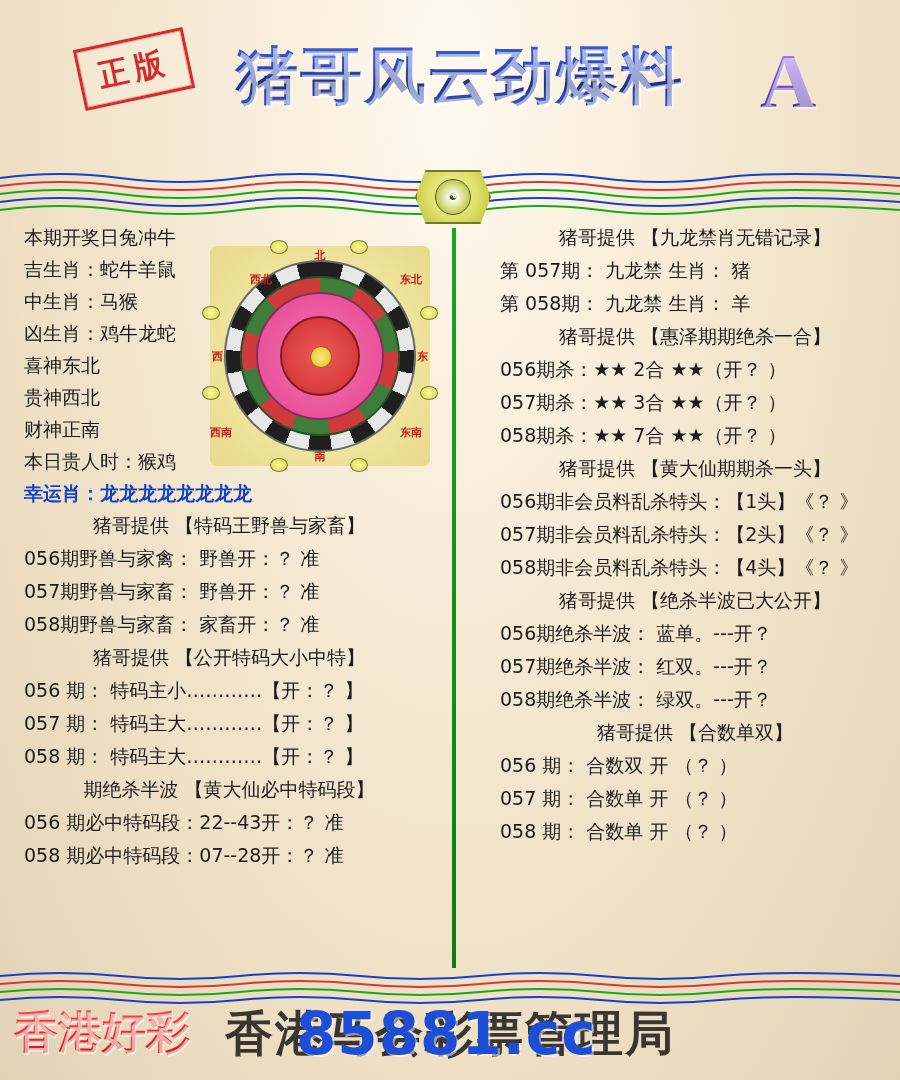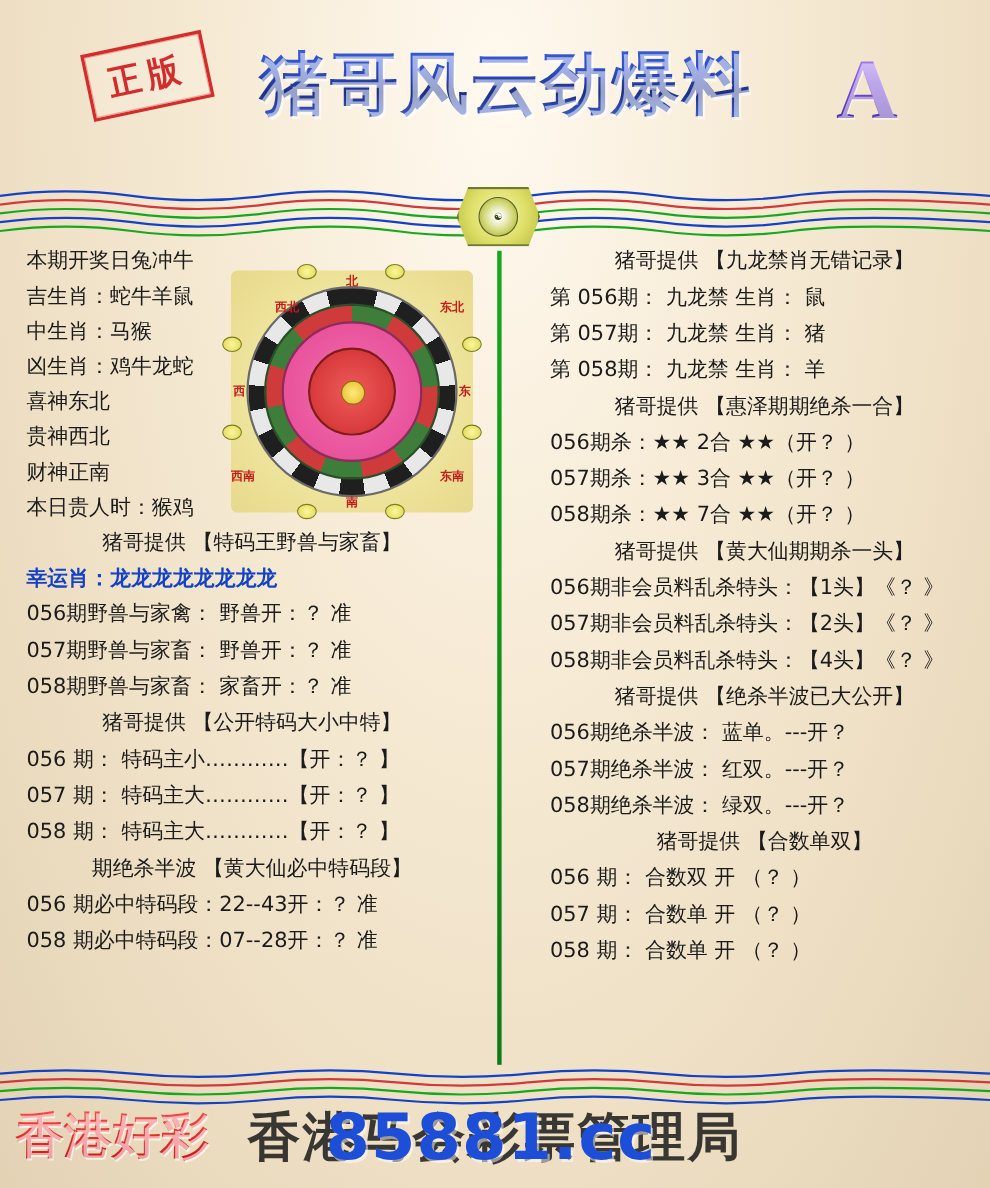--- a/index.html
+++ b/index.html
@@ -162,25 +162,25 @@
 
     <div class="col left">
       <div class="row tight">本期开奖日兔冲牛</div>
       <div class="row tight">吉生肖：蛇牛羊鼠</div>
       <div class="row tight">中生肖：马猴</div>
       <div class="row tight">凶生肖：鸡牛龙蛇</div>
       <div class="row tight">喜神东北</div>
       <div class="row tight">贵神西北</div>
       <div class="row tight">财神正南</div>
       <div class="row tight">本日贵人时：猴鸡</div>
-      <div class="row hdr">猪哥提供 【特码王野兽与家畜】</div>
-
       <div class="row tight">
         <span class="lucky">幸运肖：</span><span class="lucky">龙龙龙龙龙龙龙龙</span>
       </div>
+
+      <div class="row hdr">猪哥提供 【特码王野兽与家畜】</div>
       <div class="row">056期野兽与家禽：  野兽开：？ 准</div>
       <div class="row">057期野兽与家畜：  野兽开：？ 准</div>
       <div class="row">058期野兽与家畜：  家畜开：？ 准</div>
 
       <div class="row hdr">猪哥提供 【公开特码大小中特】</div>
       <div class="row">056 期：  特码主小…………【开：？ 】</div>
       <div class="row">057 期：  特码主大…………【开：？ 】</div>
       <div class="row">058 期：  特码主大…………【开：？ 】</div>
 
       <div class="row hdr">期绝杀半波 【黄大仙必中特码段】</div>
@@ -208,21 +208,20 @@
       <div class="nub" style="right:-8px;top:60px"></div>
       <div class="nub" style="right:-8px;top:140px"></div>
       <div class="nub" style="left:60px;top:-6px"></div>
       <div class="nub" style="left:140px;top:-6px"></div>
       <div class="nub" style="left:60px;bottom:-6px"></div>
       <div class="nub" style="left:140px;bottom:-6px"></div>
     </div>
 
     <div class="col right">
       <div class="row hdr">猪哥提供 【九龙禁肖无错记录】</div>
-      <div class="row">第 056期： 九龙禁 生肖：   鼠</div>
       <div class="row">第 057期： 九龙禁 生肖：   猪</div>
       <div class="row">第 058期： 九龙禁 生肖：   羊</div>
 
       <div class="row hdr">猪哥提供 【惠泽期期绝杀一合】</div>
       <div class="row">056期杀：★★ 2合 ★★（开？ ）</div>
       <div class="row">057期杀：★★ 3合 ★★（开？ ）</div>
       <div class="row">058期杀：★★ 7合 ★★（开？ ）</div>
 
       <div class="row hdr">猪哥提供 【黄大仙期期杀一头】</div>
       <div class="row">056期非会员料乱杀特头：【1头】《？ 》</div>

